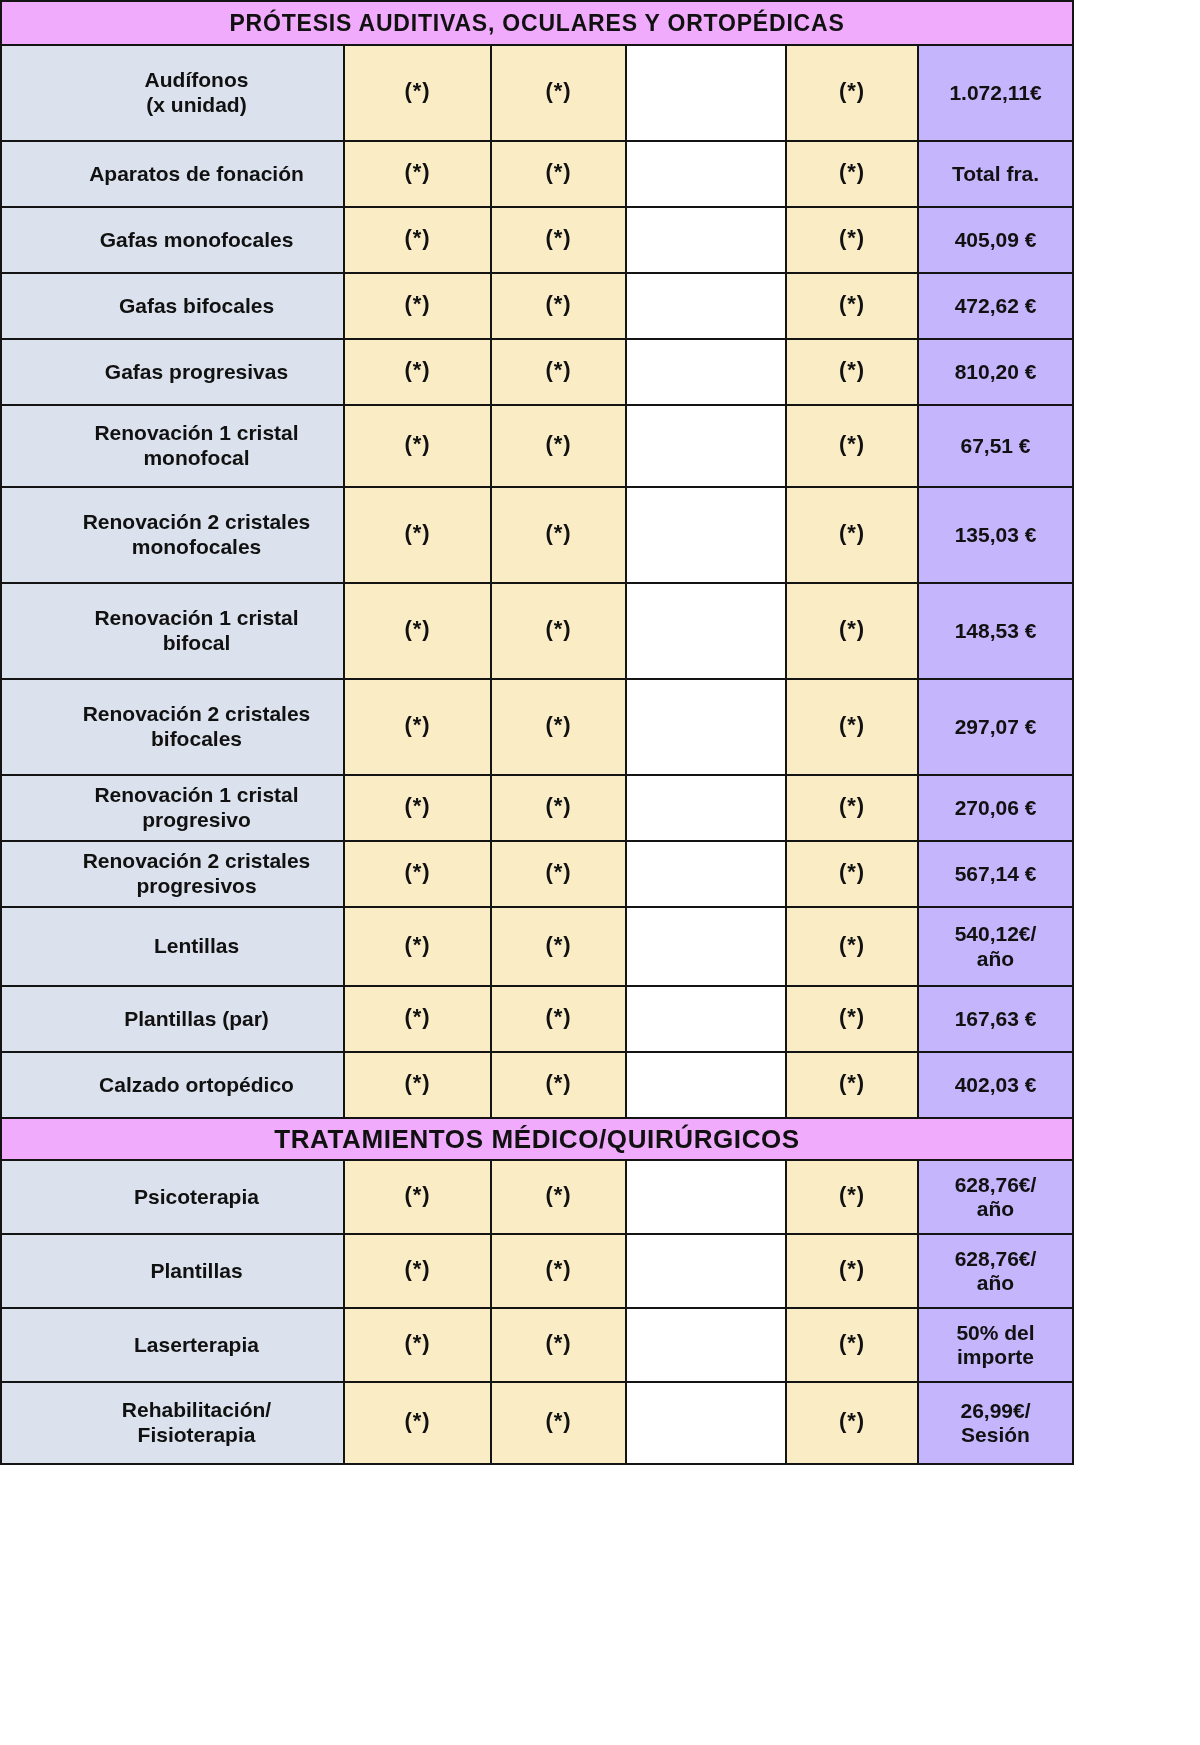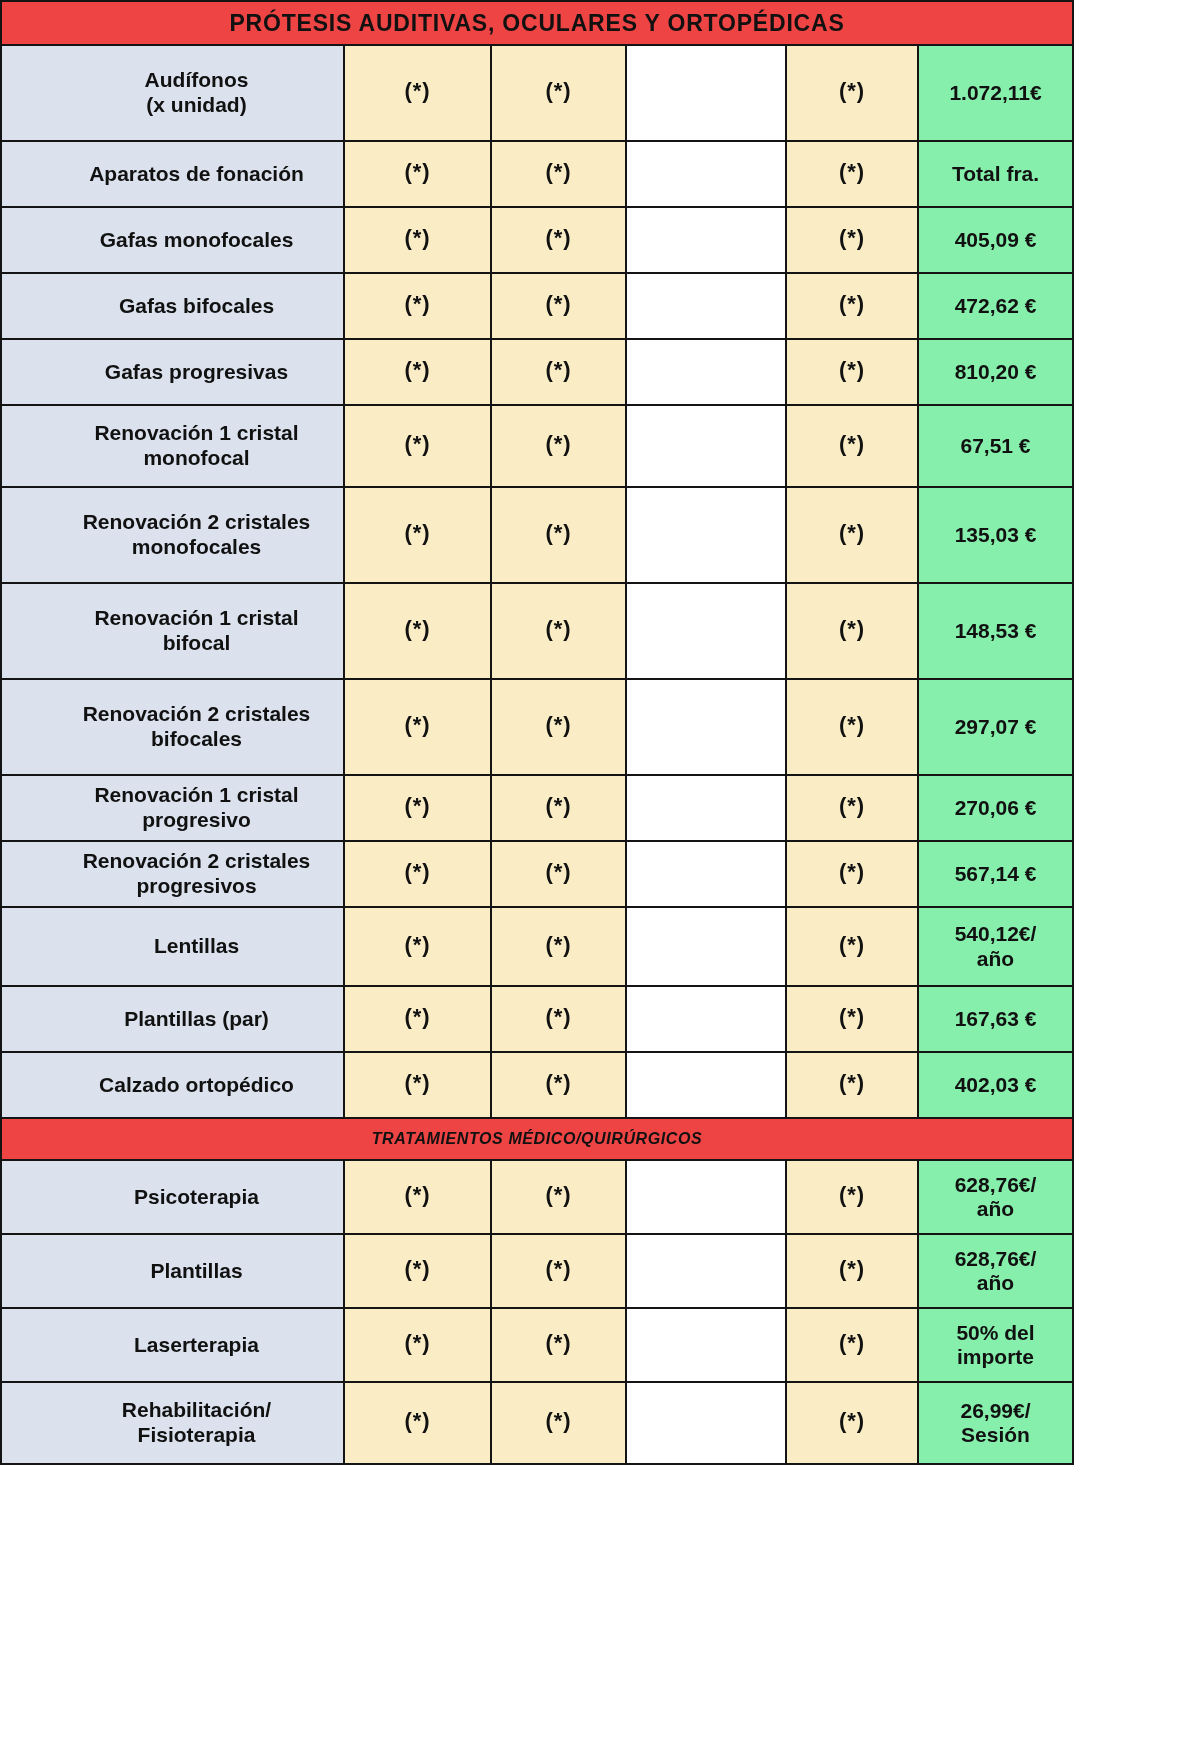--- a/index.html
+++ b/index.html
@@ -36,56 +36,55 @@
   }
   
   col.c-label { width: 343px; }
   col.c-a     { width: 147px; }
   col.c-b     { width: 135px; }
   col.c-c     { width: 160px; }
   col.c-d     { width: 132px; }
   col.c-price { width: 155px; }
 
   td.section-banner {
-    background: #ef4444;
+    background: #f0abfc;
     color: #2a2030;
     font-size: 23px;
     letter-spacing: 0.8px;
     font-weight: bold;
     text-align: center;
     height: 44px;
     border-left: 2px solid #141414;
     border-right: 2px solid #141414;
     border-top: 2px solid #141414;
     border-bottom: 2px solid #141414;
   }
   td.section-banner.small {
-    font-size: 16px;
+    font-size: 26px;
     letter-spacing: 0.6px;
     height: 42px;
-    font-style: italic;
   }
   td.label-cell {
     background: #dbe2ed;
     font-size: 21px;
     line-height: 1.18;
     padding: 6px 8px;
     text-align: center;
   }
   td.mark-cell {
     background: #faedc6;
     font-size: 22px;
     color: #4a432c;
     font-weight: bold;
   }
   td.blank-cell {
     background: #ffffff;
   }
   td.price-cell {
-    background: #86efac;
+    background: #c4b5fd;
     font-size: 21px;
     line-height: 1.15;
     padding: 5px 4px;
   }
   .mark-glyph {
     display: inline-block;
     transform: translateY(-2px);
     letter-spacing: 1px;
   }
   .lbl-line { display: block; padding-left: 48px; }

